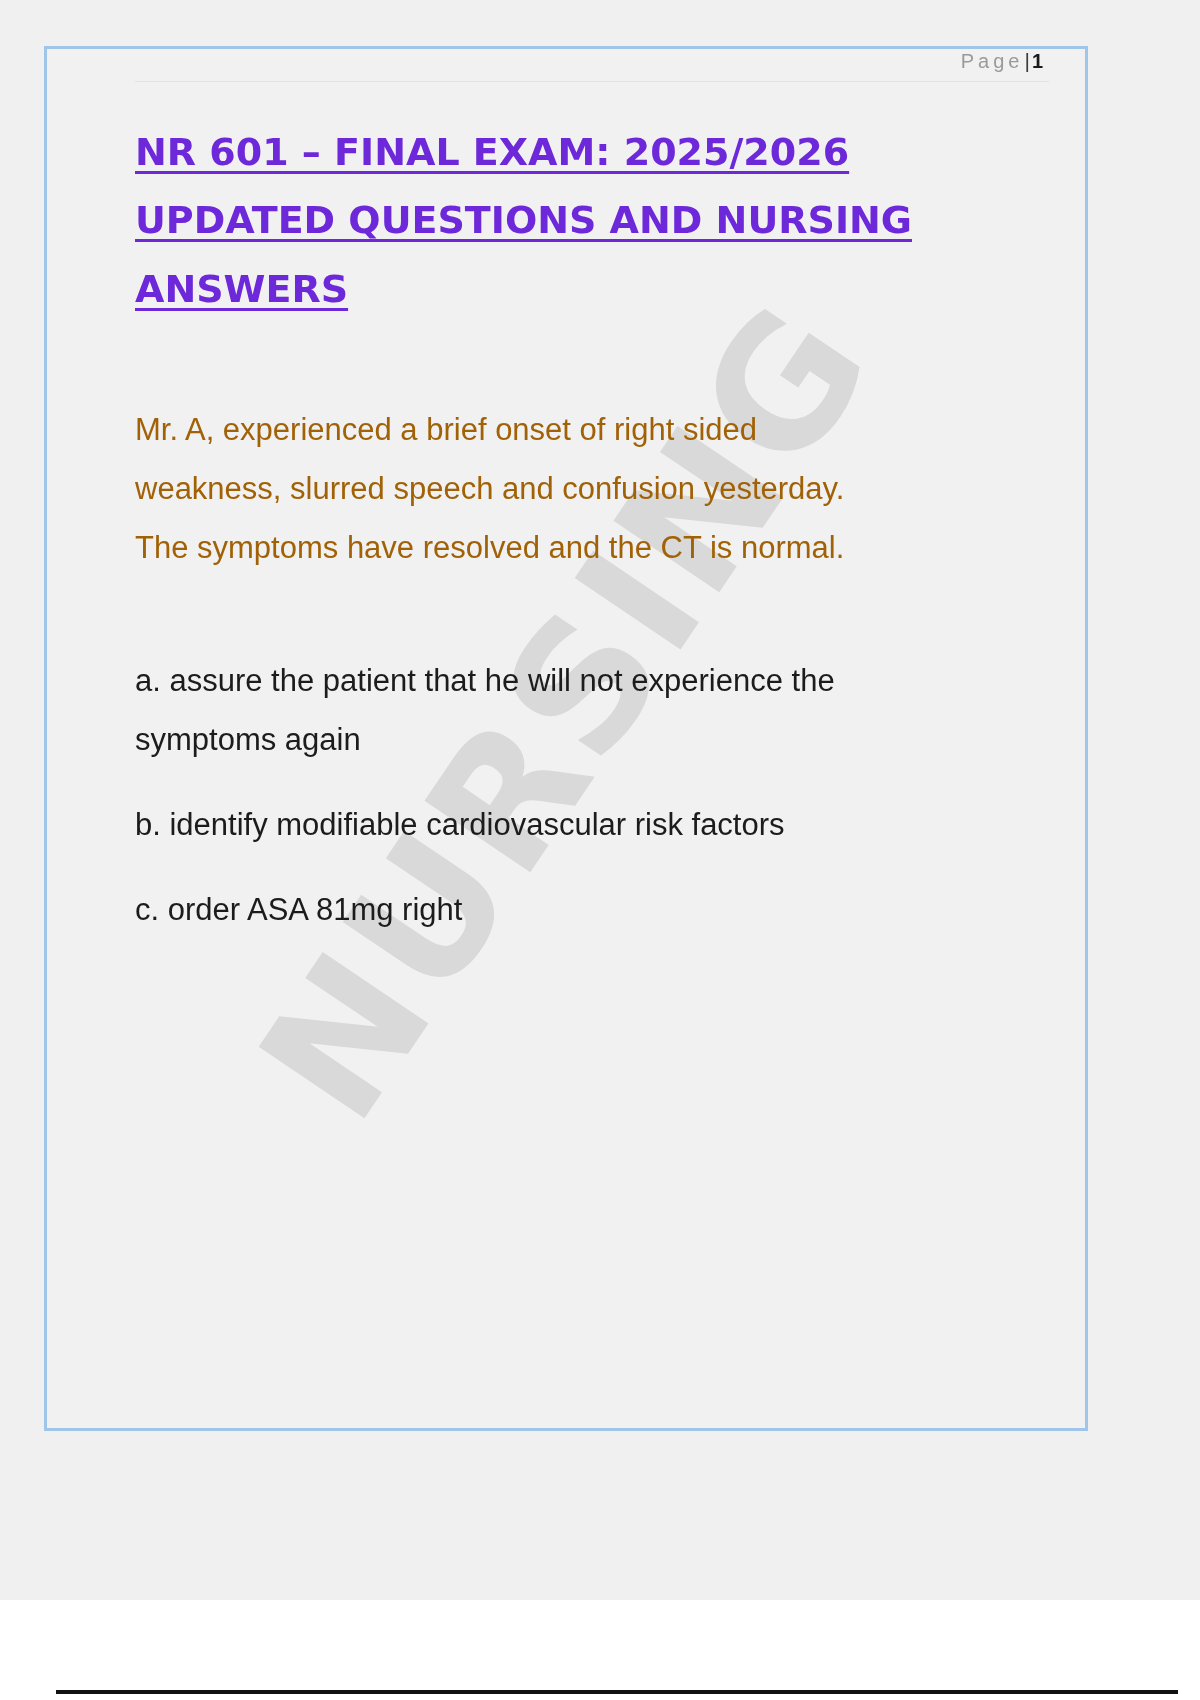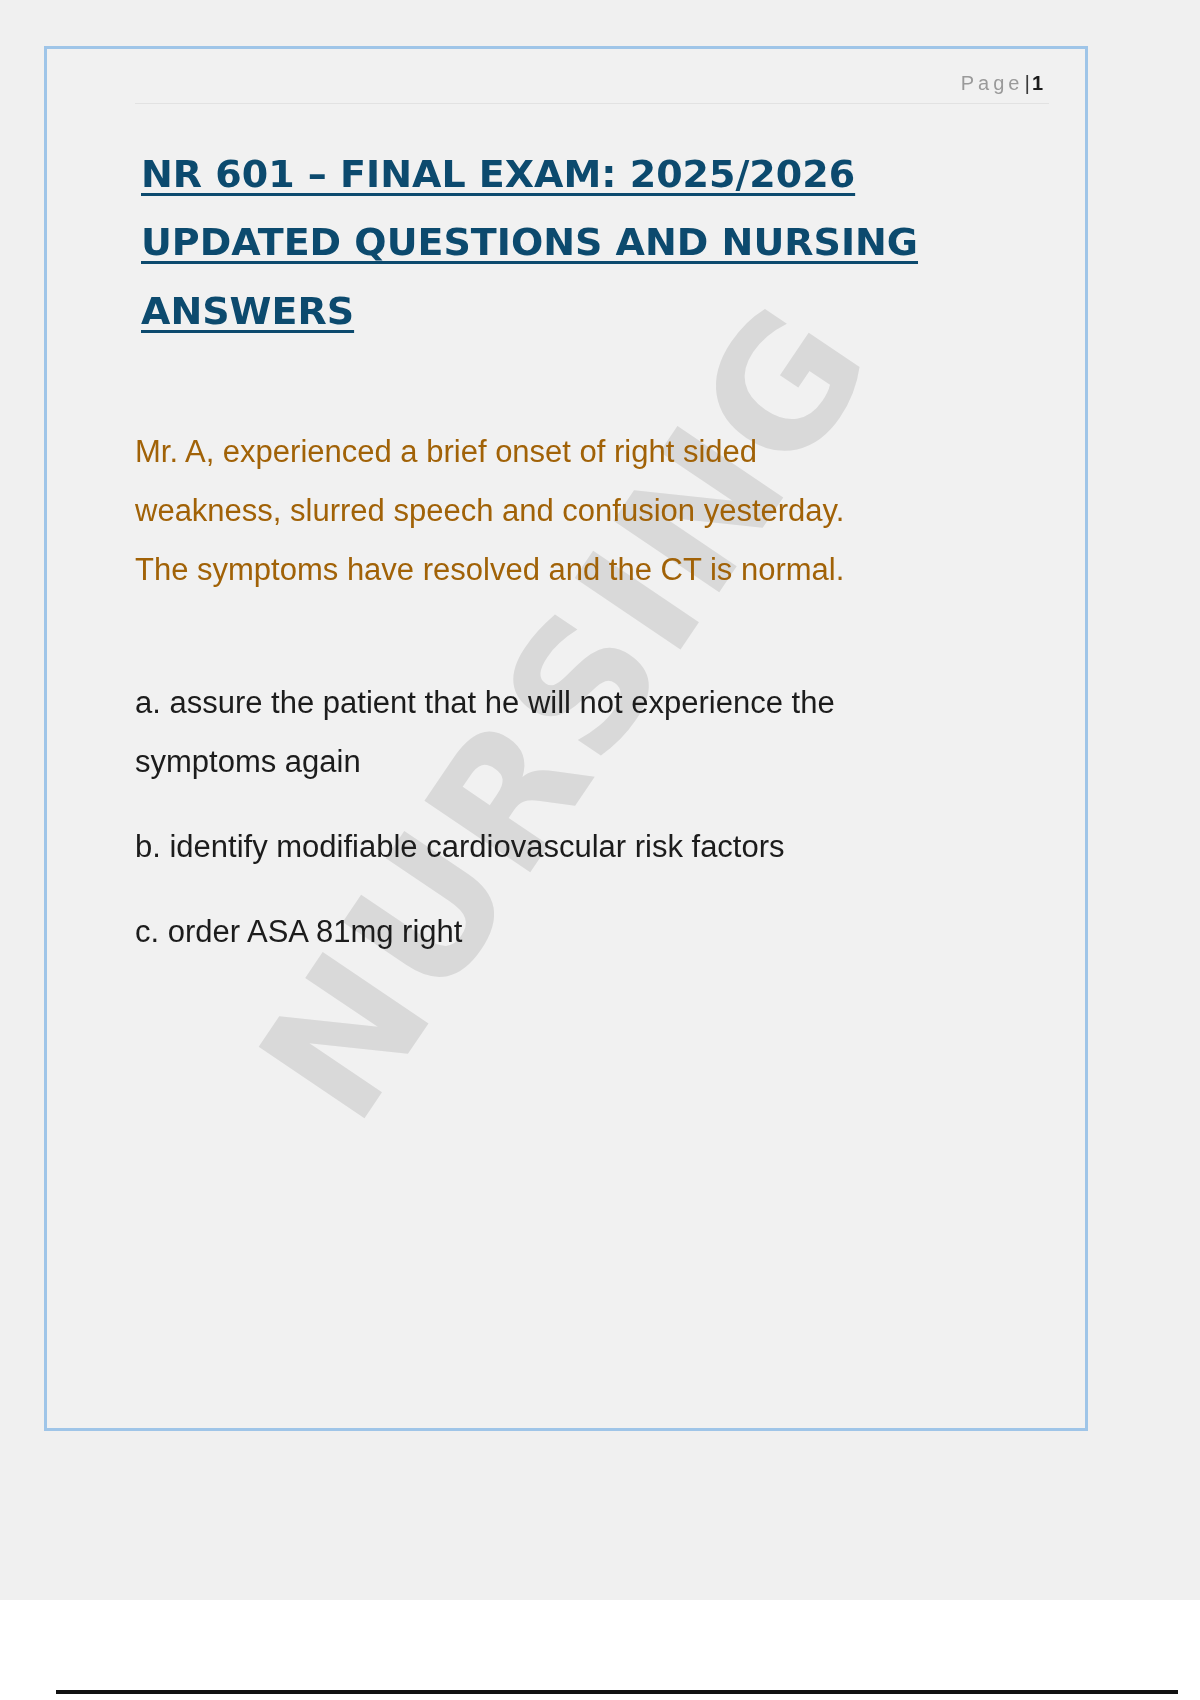--- a/index.html
+++ b/index.html
@@ -49,21 +49,20 @@
 
   
   .content{
     position:relative;
     z-index:2;
     padding:0 36px 0 88px;
   }
 
   
   .page-header{
-    padding-top:22px;
     text-align:right;
     padding-right:6px;
   }
   .page-header .hdr-word{
     font-family:"Liberation Sans", sans-serif;
     font-size:20px;
     letter-spacing:4px;
     color:#9a9a9a;
   }
   .page-header .hdr-sep{
@@ -82,23 +81,22 @@
     background:#e2e2e2;
   }
 
   
   .doc-title{
     margin-top:36px;
     font-family:"DejaVu Sans", sans-serif;
     font-weight:bold;
     font-size:38px;
     line-height:1.80;
-    color:#0c4a6e;
+    color:#6d28d9;
     max-width:790px;
-    margin-left:6px;
   }
   .doc-title span{
     text-decoration:underline;
     text-decoration-thickness:2.5px;
     text-underline-offset:6px;
   }
 
   
   .stem{
     margin-top:78px;

